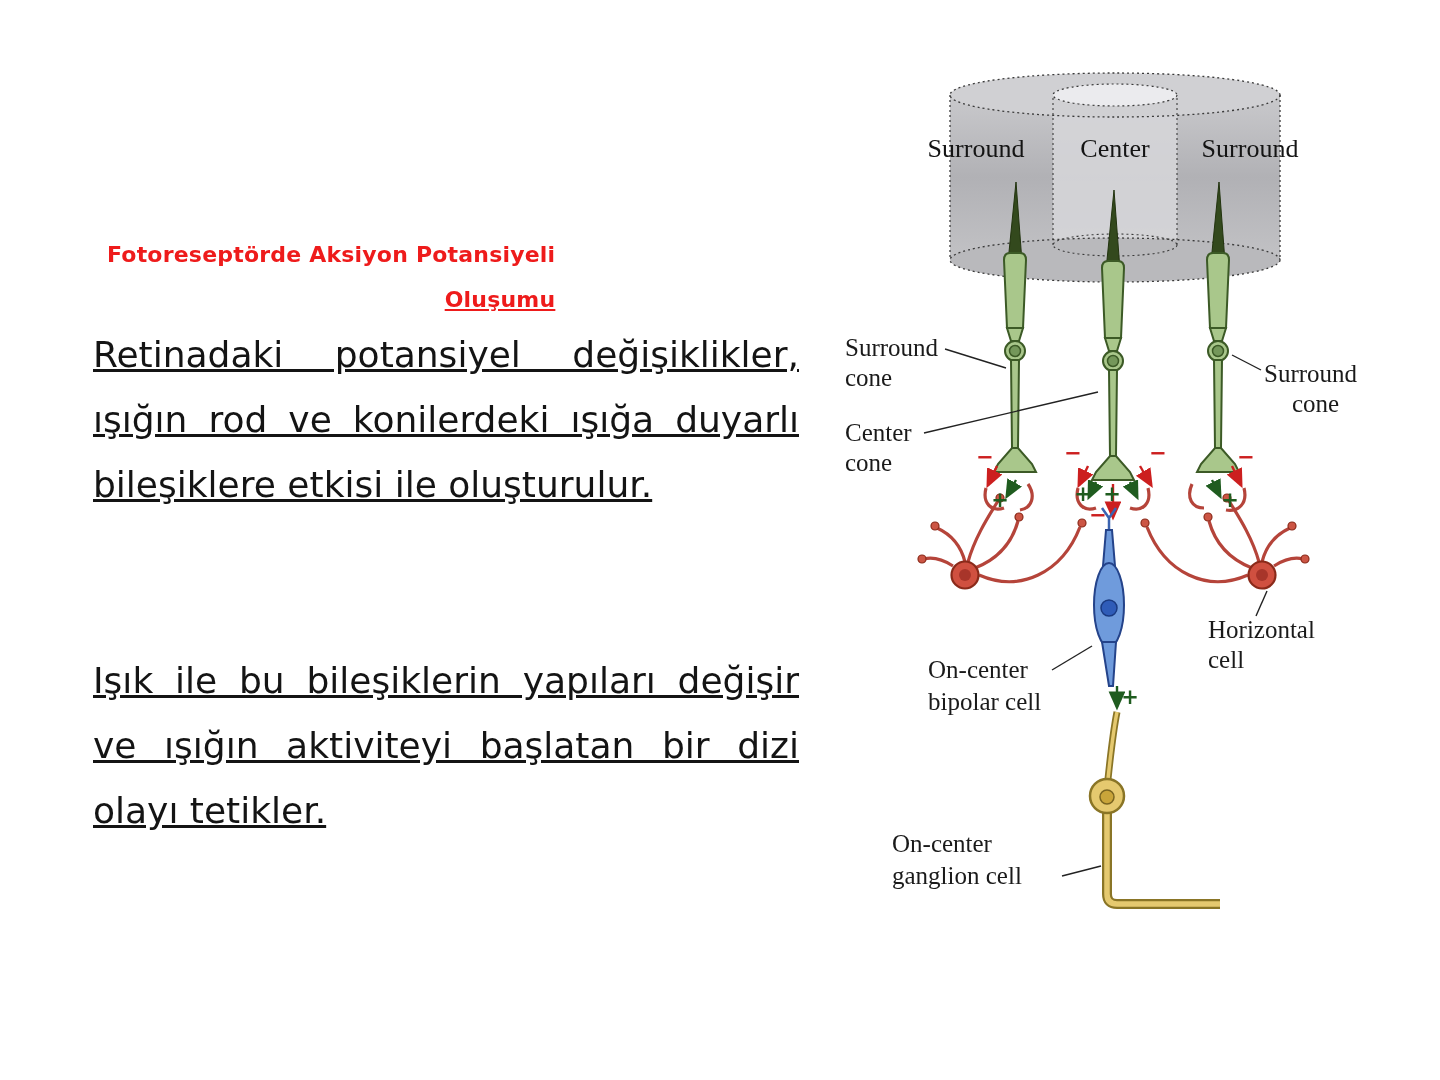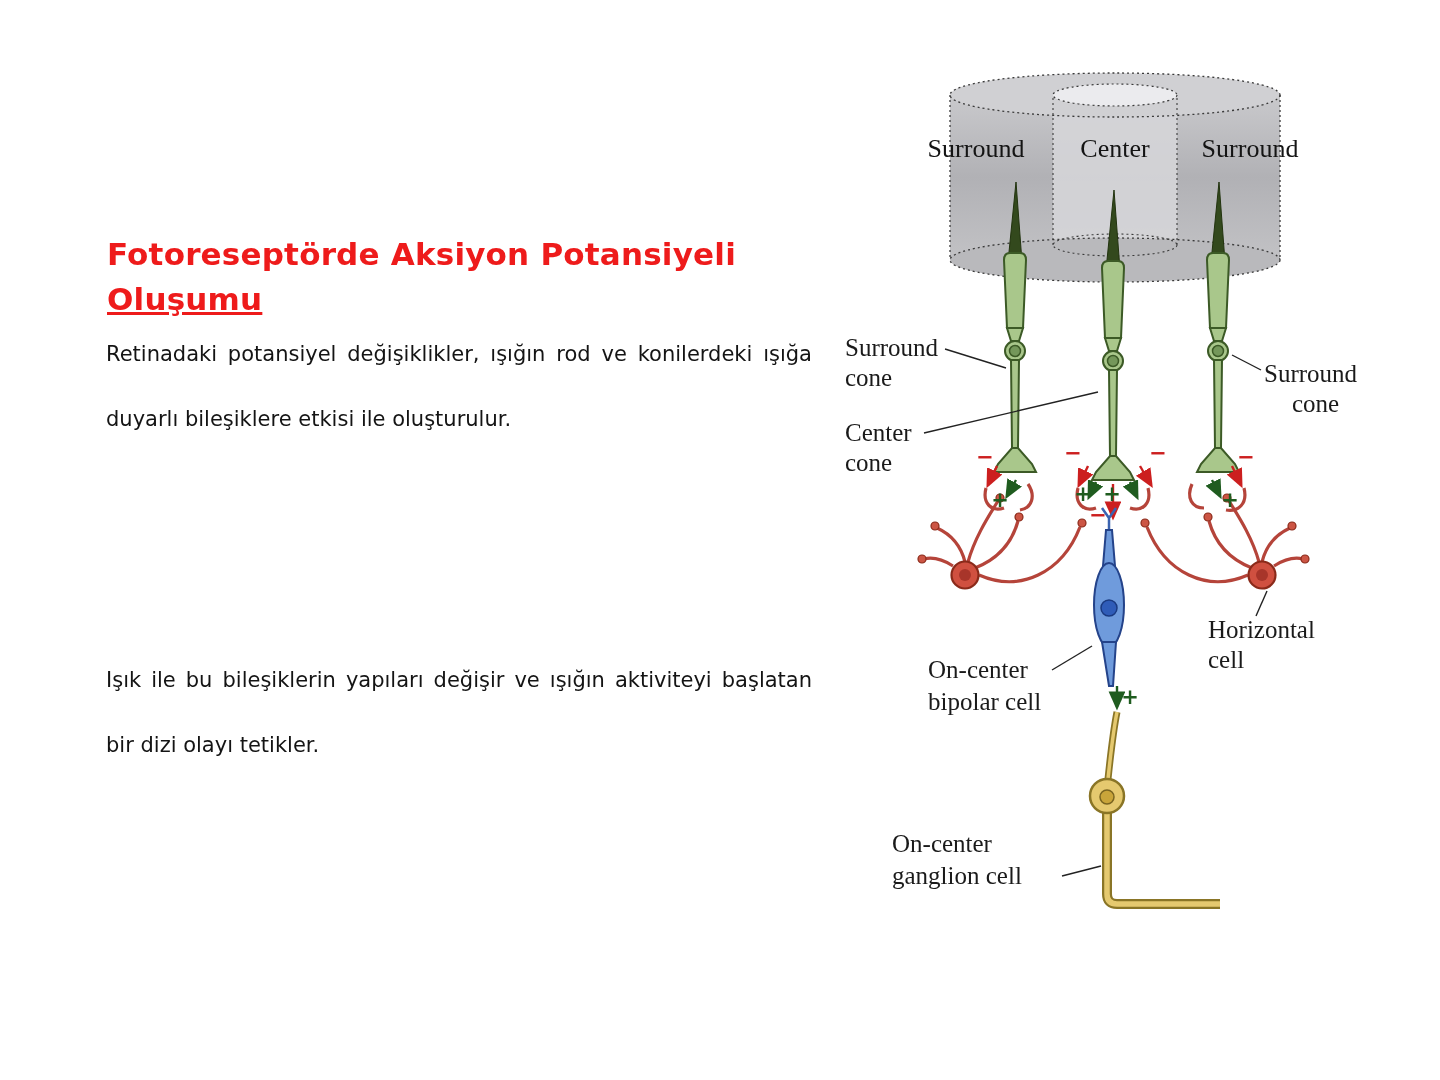--- a/index.html
+++ b/index.html
@@ -2,26 +2,26 @@
 <html><head>
 <meta charset="utf-8">
 <style>
   html,body{margin:0;padding:0;}
   body{
     width:1440px;height:1080px;background:#ffffff;position:relative;overflow:hidden;
     font-family:"DejaVu Sans", sans-serif;
   }
   .heading{
     position:absolute;left:107px;top:232px;color:#ee1b1b;font-weight:bold;
-    font-size:31px;line-height:45px;letter-spacing:0.2px;
+    font-size:22px;line-height:45px;letter-spacing:0.2px;
   }
-  .heading .underline{text-decoration:underline;}
+  .heading .underline{text-decoration:underline;text-align:right;}
   .para{
-    position:absolute;left:106px;width:706px;color:#141414;
-    font-size:21px;line-height:65px;text-align:justify;
+    position:absolute;left:93px;width:706px;color:#141414;
+    font-size:36px;line-height:65px;text-align:justify;text-decoration:underline;
   }
   .p1{top:322px;}
   .p2{top:648px;}
   .diagram{position:absolute;left:840px;top:60px;}
   .serif-label{font-family:"Liberation Serif","DejaVu Serif",serif;font-size:25px;fill:#1a1a1a;}
   .top-label{font-family:"Liberation Serif","DejaVu Serif",serif;font-size:26px;fill:#141414;}
   .sign{font-family:"DejaVu Sans",sans-serif;font-weight:bold;font-size:21px;}
   .sign-minus{fill:#cc1f1f;}
   .sign-plus{fill:#1f5c1f;}
   .callout-line{stroke:#222;stroke-width:1.4;fill:none;}

